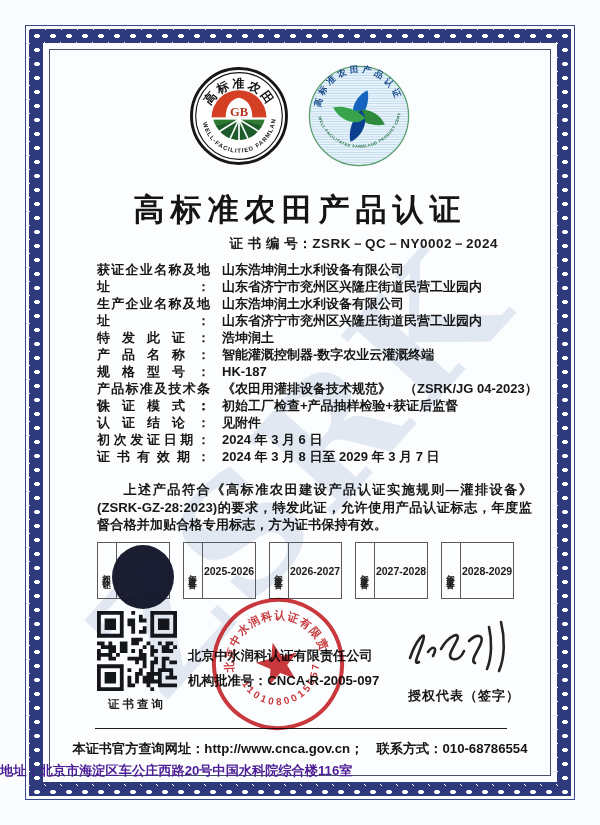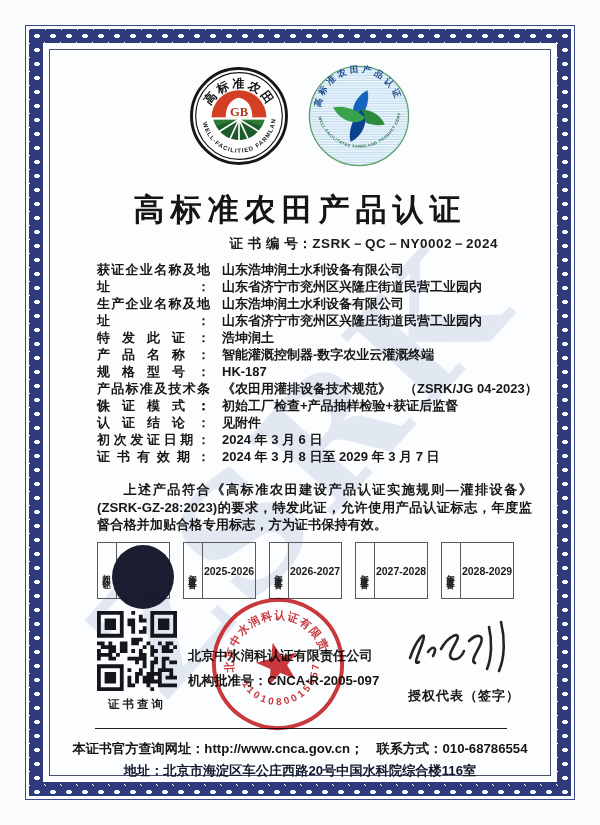--- a/index.html
+++ b/index.html
@@ -71,22 +71,22 @@
   .stamp-wrap{position:absolute;left:208px;top:594px;width:140px;height:140px;z-index:5;
     transform:rotate(-14deg);mix-blend-mode:multiply;opacity:0.92;}
   .signature{position:absolute;left:402px;top:612px;width:115px;height:70px;z-index:4;}
   .sign-caption{position:absolute;left:408px;top:687px;font-size:13px;font-weight:700;
     letter-spacing:1px;color:#161616;}
 
   
   .divider{position:absolute;left:95px;right:93px;top:728px;border-top:1.6px solid #1d1d1d;}
   .footer-line1{position:absolute;top:740px;left:0;width:100%;text-align:center;
     font-size:13.2px;font-weight:700;color:#141414;}
-  .footer-line2{position:absolute;top:762px;left:0;width:100%;text-align:center;
-    font-size:13.2px;font-weight:700;color:#0f172a;}
+  .footer-line2{position:absolute;top:762px;left:0;width:100%;
+    font-size:13.2px;font-weight:700;color:#4c1d95;}
 </style>
 </head>
 <body>
 
 <div class="page">
 
   <div class="frame-outer-line"></div>
   <div class="frame-band"></div>
   <div class="frame-inner"></div>
   <div class="frame-inner-line"></div>

